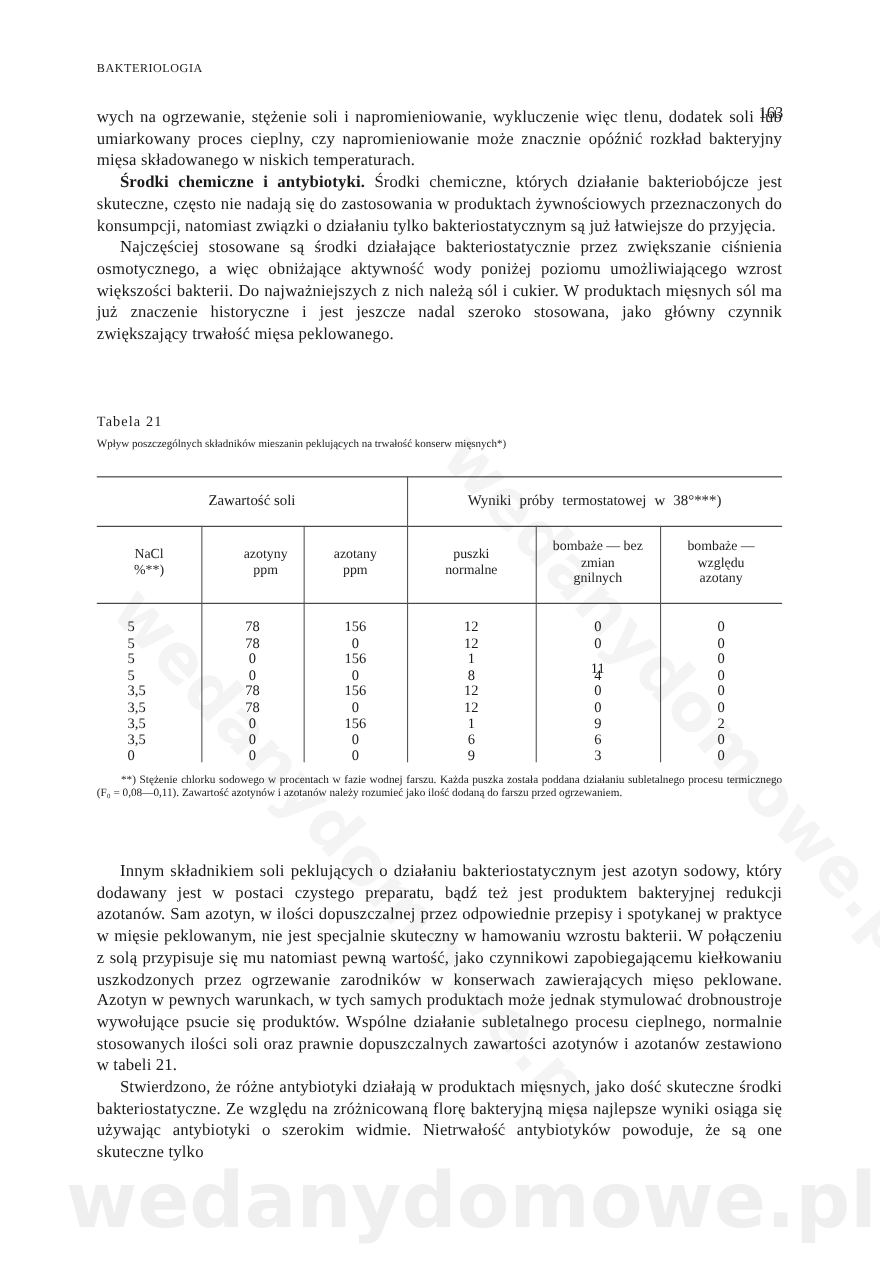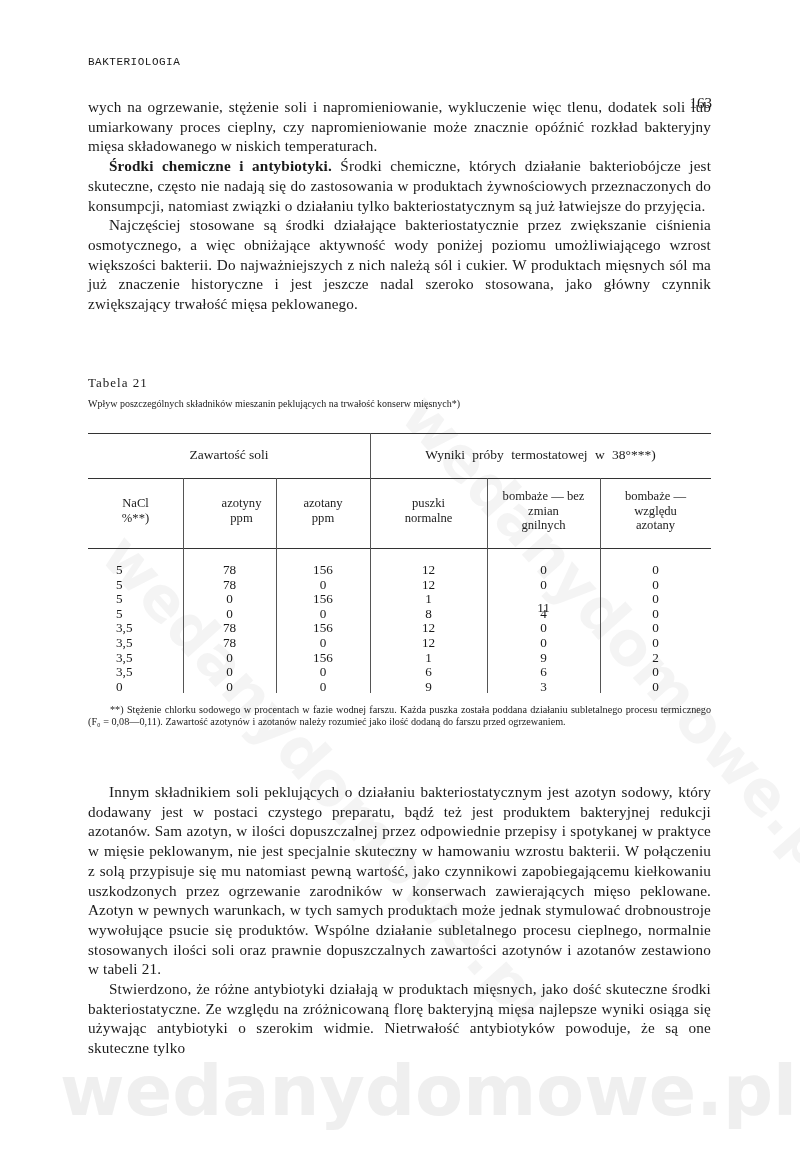--- a/index.html
+++ b/index.html
@@ -1,18 +1,18 @@
 <!DOCTYPE html>
 <html><head>
 <meta charset="utf-8">
 <style>
   html,body{margin:0;padding:0;background:#ffffff;}
   body{width:800px;height:1157px;position:relative;overflow:hidden;font-family:"DejaVu Serif","Liberation Serif",serif;color:#1a1a1a;}
   .page{position:absolute;left:0;top:0;width:800px;height:1157px;}
-  .running-head{position:absolute;left:88px;top:56px;font-size:11px;letter-spacing:0.5px;font-family:Liberation Mono, monospace;}
+  .running-head{position:absolute;left:88px;top:56px;font-size:11px;letter-spacing:0.5px;font-family:Liberation Serif, serif;}
   .page-number{position:absolute;right:88px;top:59px;font-size:15px;font-family:"Liberation Serif",serif;margin-top:36px;}
   .body-text{position:absolute;left:88px;width:623px;font-family:"Liberation Serif",serif;font-size:15.2px;line-height:19.7px;text-align:justify;letter-spacing:0.15px;}
   .body-text p{margin:0;text-indent:0;}
   .body-text p.indent{text-indent:21px;}
   .bold{font-weight:bold;margin-top:48px;}
   .table-label{position:absolute;left:88px;top:375px;font-family:"Liberation Serif",serif;font-size:13px;letter-spacing:1px;}
   .table-caption{position:absolute;left:88px;top:396px;width:623px;font-family:"Liberation Serif",serif;font-size:10px;line-height:15.5px;font-weight:normal;text-align:justify;}
   .tbl{position:absolute;left:88px;top:433px;width:623px;font-family:"Liberation Serif",serif;}
   .rule{position:absolute;height:0;border-top:1.6px solid #333;}
   .vline{position:absolute;width:0;border-left:1px solid #555;}

